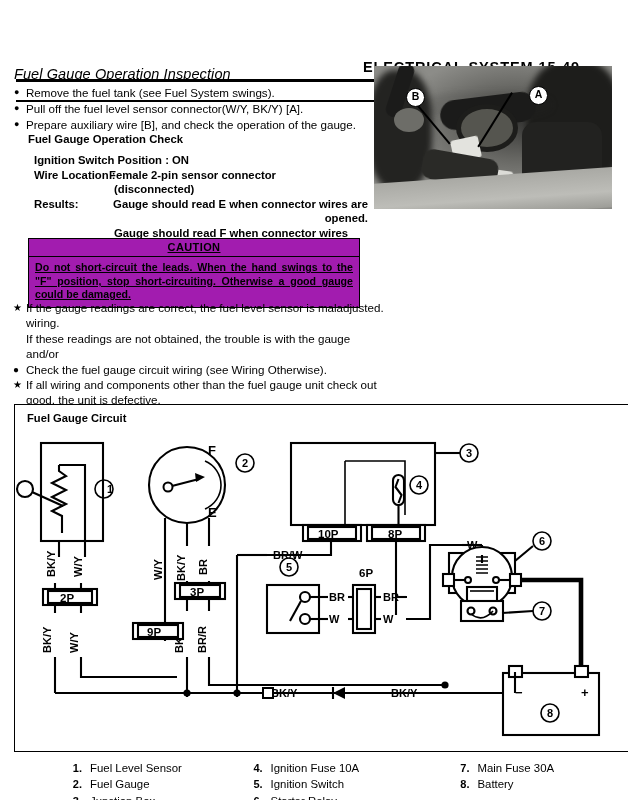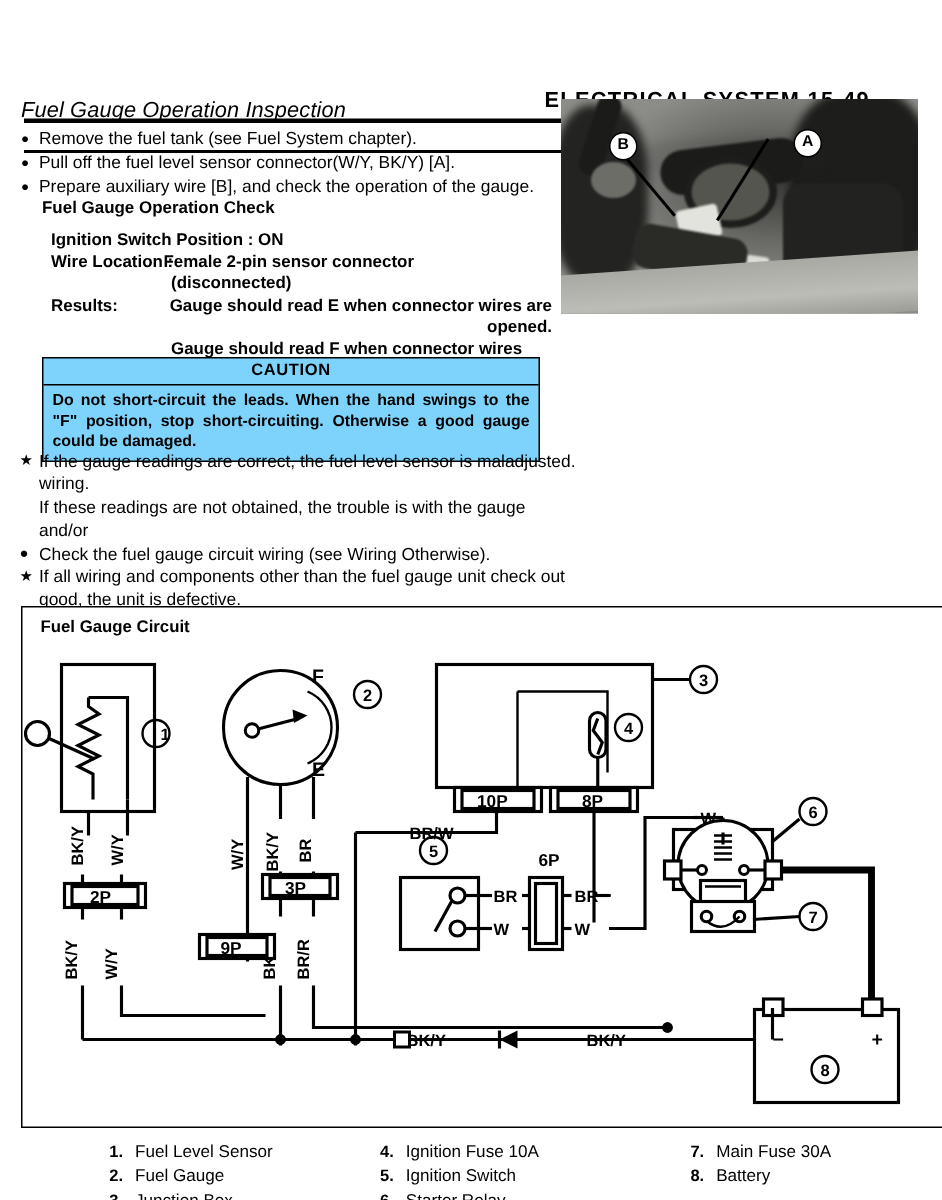--- a/index.html
+++ b/index.html
@@ -100,21 +100,22 @@
   .check-row .v { margin-left: 1px; text-align: right; }
   .kw-120 { width: 74px; flex: none; }
   .indent-sub { margin-left: 86px; line-height: 14.6px; }
 
   
   .caution-box {
     position: absolute;
     left: 28px; top: 238px;
     width: 330px;
     border: 1.6px solid #000;
-    background: #7dd3fc;
+    background: #a21caf;
+    text-decoration: underline;
   }
   .caution-title {
     text-align: center;
     font-size: 11px;
     font-weight: bold;
     letter-spacing: 0.4px;
     padding: 2px 0 3px 0;
     border-bottom: 1.6px solid #000;
   }
   .caution-body {
@@ -238,21 +239,21 @@
 <div class="page-header">
   <div class="header-title">ELECTRICAL SYSTEM  15-49</div>
   <div class="header-rule"></div>
   <div class="sub-rule"></div>
 </div>
 
 <div class="intro">
   <div class="sec-title">Fuel Gauge Operation Inspection</div>
   <div class="bullet-line">
     <span class="bul">●</span>
-    <span>Remove the fuel tank (see Fuel System chapter).</span>
+    <span>Remove the fuel tank (see Fuel System swings).</span>
   </div>
   <div class="bullet-line">
     <span class="bul">●</span>
     <span>Pull off the fuel level sensor connector(W/Y, BK/Y) [A].</span>
   </div>
   <div class="bullet-line">
     <span class="bul">●</span>
     <span>Prepare auxiliary wire [B], and check the operation of the gauge.</span>
   </div>
 </div>

